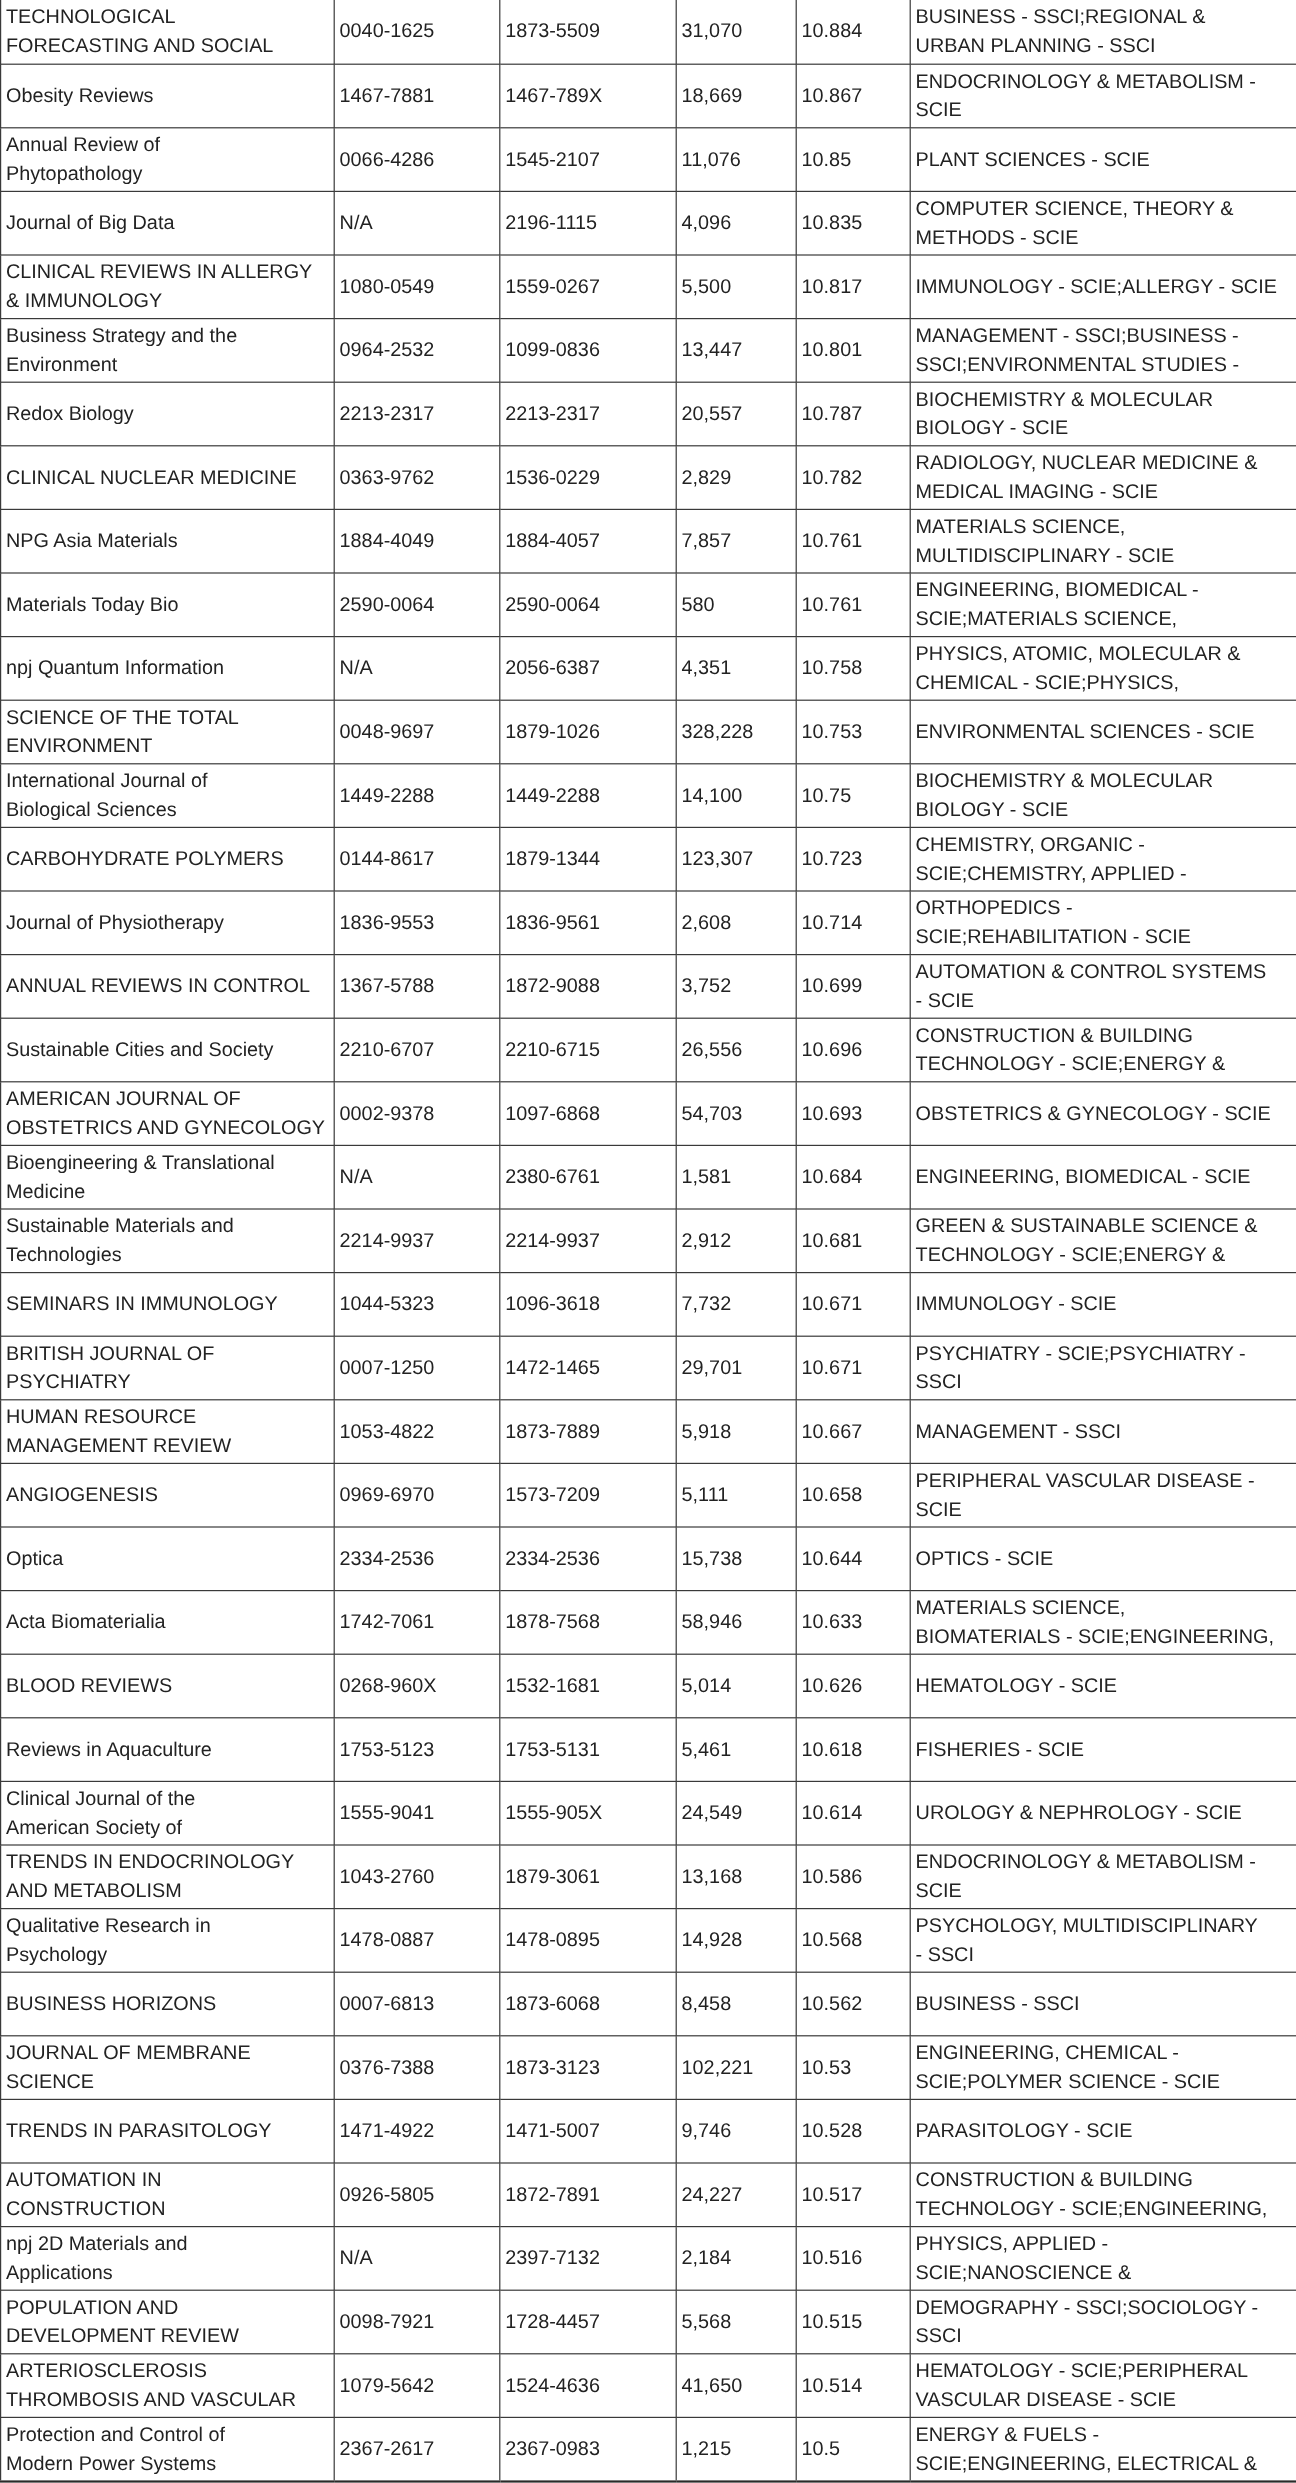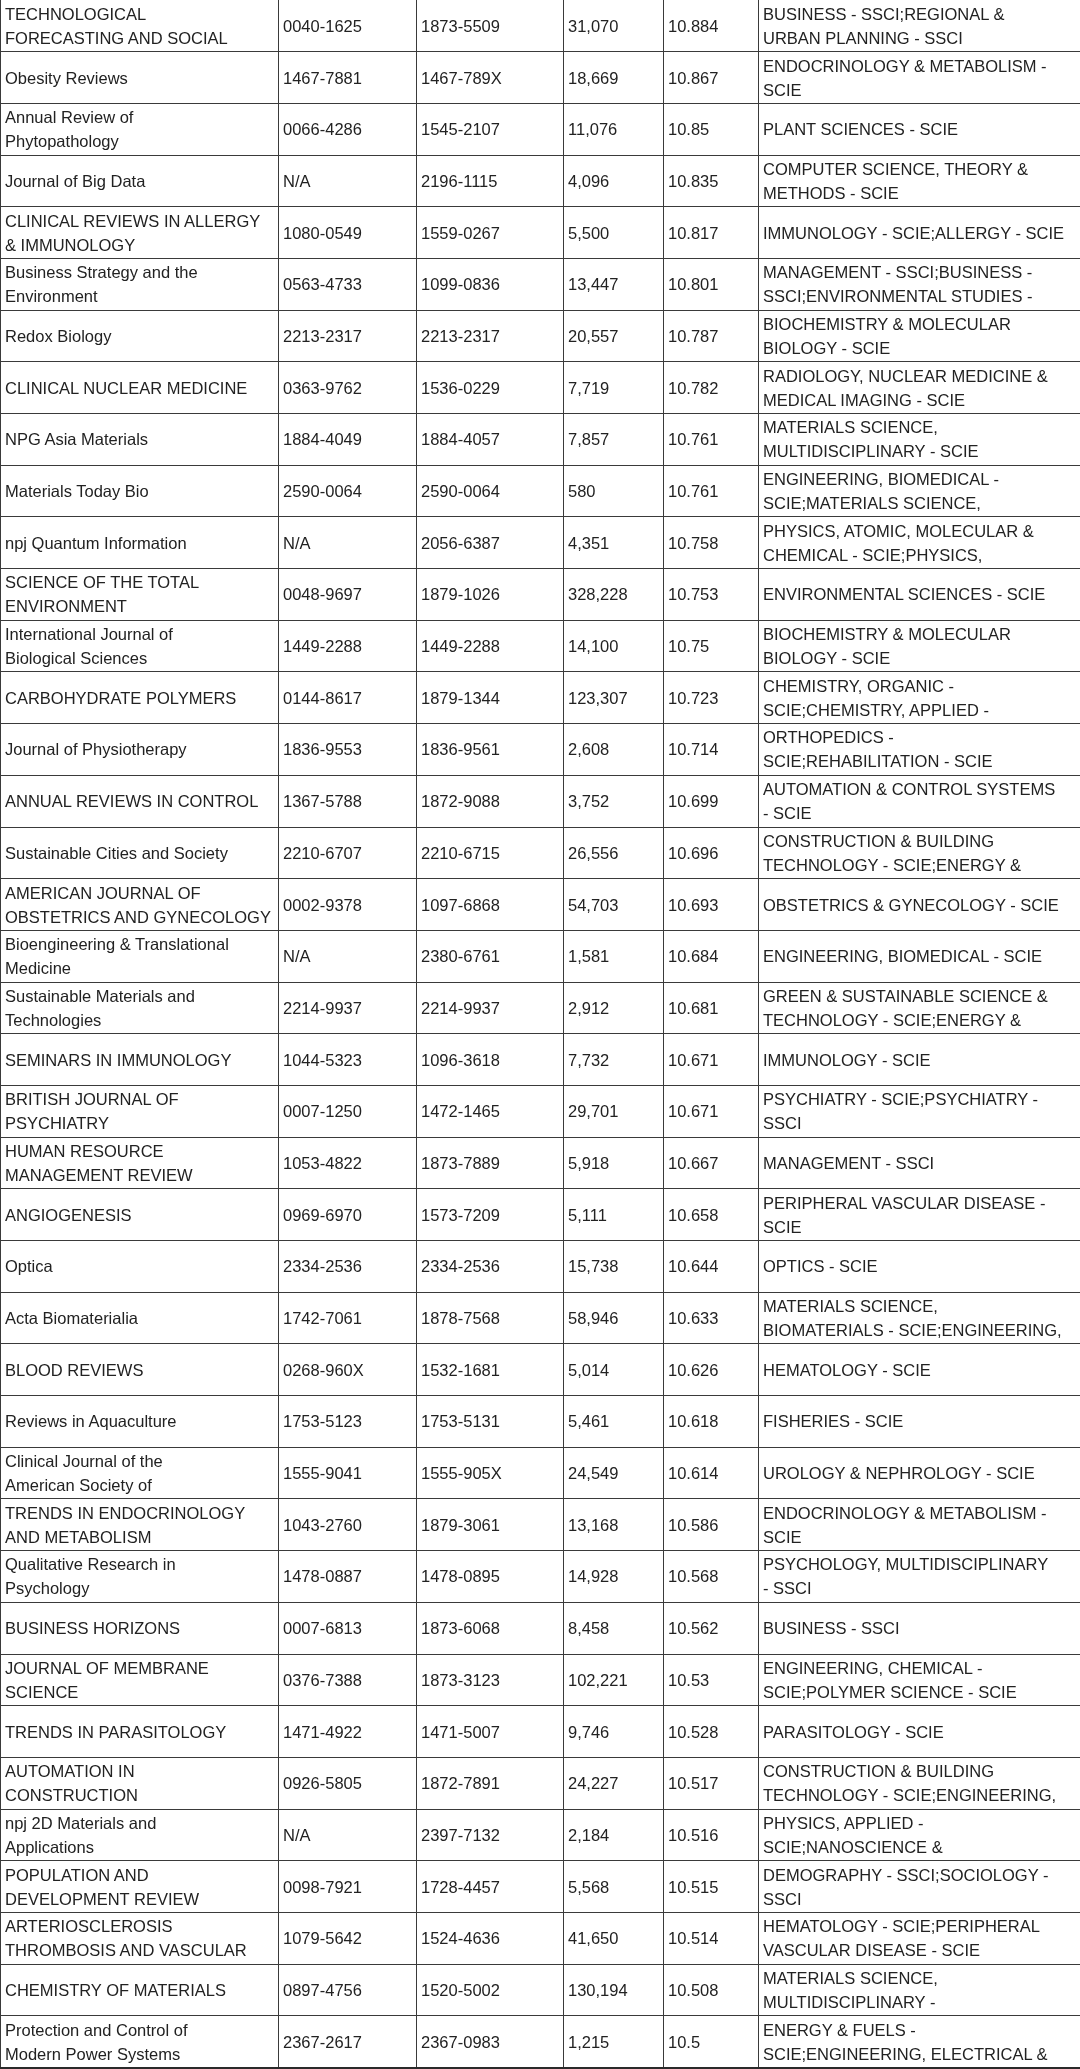--- a/index.html
+++ b/index.html
@@ -96,41 +96,41 @@
 &amp; IMMUNOLOGY</td>
         <td class="col-issn">1080-0549</td>
         <td class="col-eissn">1559-0267</td>
         <td class="col-total_cites">5,500</td>
         <td class="col-impact_factor">10.817</td>
         <td class="col-categories">IMMUNOLOGY - SCIE;ALLERGY - SCIE</td>
       </tr>
       <tr>
         <td class="col-name">Business Strategy and the
 Environment</td>
-        <td class="col-issn">0563-4733</td>
+        <td class="col-issn">0964-2532</td>
         <td class="col-eissn">1099-0836</td>
         <td class="col-total_cites">13,447</td>
         <td class="col-impact_factor">10.801</td>
         <td class="col-categories">MANAGEMENT - SSCI;BUSINESS -
 SSCI;ENVIRONMENTAL STUDIES -</td>
       </tr>
       <tr>
         <td class="col-name">Redox Biology</td>
         <td class="col-issn">2213-2317</td>
         <td class="col-eissn">2213-2317</td>
         <td class="col-total_cites">20,557</td>
         <td class="col-impact_factor">10.787</td>
         <td class="col-categories">BIOCHEMISTRY &amp; MOLECULAR
 BIOLOGY - SCIE</td>
       </tr>
       <tr>
         <td class="col-name">CLINICAL NUCLEAR MEDICINE</td>
         <td class="col-issn">0363-9762</td>
         <td class="col-eissn">1536-0229</td>
-        <td class="col-total_cites">7,719</td>
+        <td class="col-total_cites">2,829</td>
         <td class="col-impact_factor">10.782</td>
         <td class="col-categories">RADIOLOGY, NUCLEAR MEDICINE &amp;
 MEDICAL IMAGING - SCIE</td>
       </tr>
       <tr>
         <td class="col-name">NPG Asia Materials</td>
         <td class="col-issn">1884-4049</td>
         <td class="col-eissn">1884-4057</td>
         <td class="col-total_cites">7,857</td>
         <td class="col-impact_factor">10.761</td>
@@ -396,29 +396,20 @@
         <td class="col-name">ARTERIOSCLEROSIS
 THROMBOSIS AND VASCULAR</td>
         <td class="col-issn">1079-5642</td>
         <td class="col-eissn">1524-4636</td>
         <td class="col-total_cites">41,650</td>
         <td class="col-impact_factor">10.514</td>
         <td class="col-categories">HEMATOLOGY - SCIE;PERIPHERAL
 VASCULAR DISEASE - SCIE</td>
       </tr>
       <tr>
-        <td class="col-name">CHEMISTRY OF MATERIALS</td>
-        <td class="col-issn">0897-4756</td>
-        <td class="col-eissn">1520-5002</td>
-        <td class="col-total_cites">130,194</td>
-        <td class="col-impact_factor">10.508</td>
-        <td class="col-categories">MATERIALS SCIENCE,
-MULTIDISCIPLINARY -</td>
-      </tr>
-      <tr>
         <td class="col-name">Protection and Control of
 Modern Power Systems</td>
         <td class="col-issn">2367-2617</td>
         <td class="col-eissn">2367-0983</td>
         <td class="col-total_cites">1,215</td>
         <td class="col-impact_factor">10.5</td>
         <td class="col-categories">ENERGY &amp; FUELS -
 SCIE;ENGINEERING, ELECTRICAL &amp;</td>
       </tr>
     </tbody>

